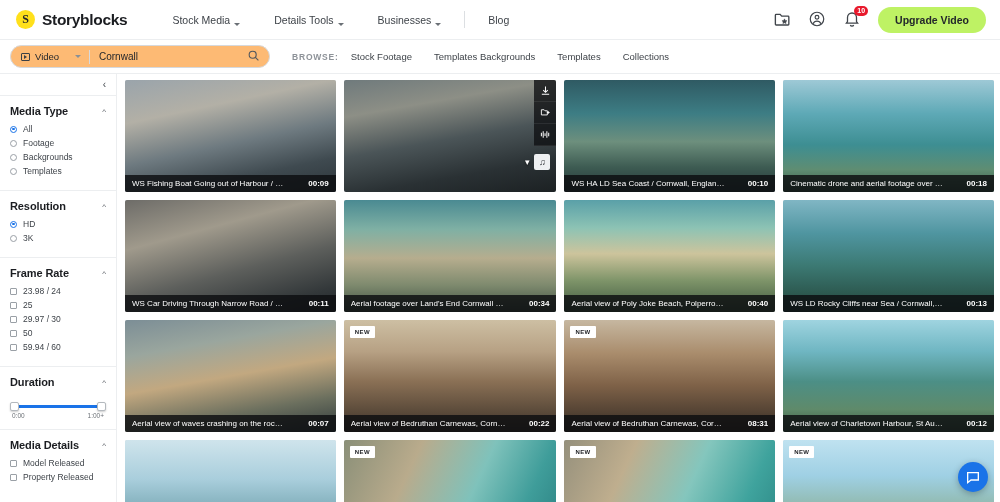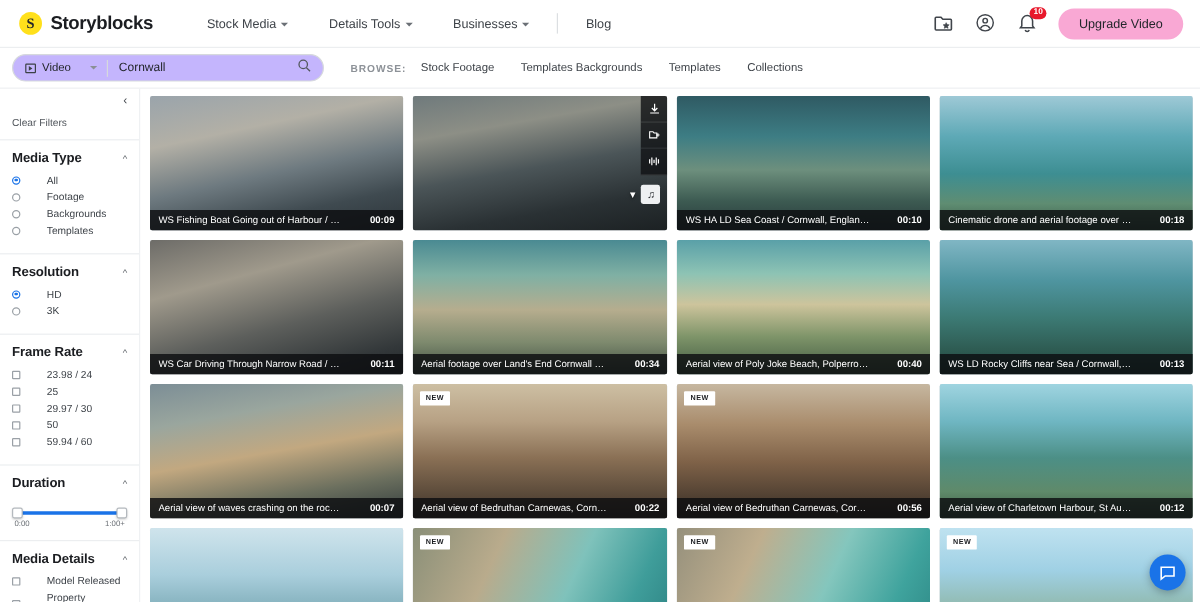--- a/index.html
+++ b/index.html
@@ -28,50 +28,50 @@
     display: flex; align-items: center; justify-content: center;
     font-weight: bold; font-size: 12px; color: #23262b;
     font-family: "Liberation Serif", serif;
   }
   .logo-text { font-size: 15.5px; font-weight: bold; letter-spacing: -0.3px; color: #1b1d21; }
 
   .nav { display: flex; align-items: center; margin-left: 28px; gap: 0; }
   .nav-item {
     font-size: 10.5px; color: #3d4category; color: #3e4349;
     padding: 0 17px; cursor: pointer; white-space: nowrap;
-    display: flex; align-items: center; gap: 4px;
+    display: flex; align-items: flex-end; gap: 4px;
   }
   .caret { display:inline-block; width:0;height:0;border-left:3px solid transparent;border-right:3px solid transparent;border-top:3.5px solid #6b7076; margin-top:1px;}
   .nav-sep { width:1px; height:17px; background:#dcdfe2; margin:0 6px; }
 
   .header-right { margin-left: auto; display: flex; align-items: center; gap: 16px; }
   .hdr-icon { width: 19px; height: 19px; position: relative; cursor: pointer; color:#40454b; }
   .bell-badge {
     position: absolute; top: -4px; right: -6px;
     background: #e8192c; color: #fff;
     font-size: 7px; font-weight: bold;
     border-radius: 8px; padding: 1px 3px; line-height: 1.1;
     min-width: 12px; text-align: center;
   }
   .upgrade-btn {
-    background: #f9a8d4; color: #23262b;
-    font-size: 10.5px; font-weight: normal;
+    background: #bef264; color: #23262b;
+    font-size: 10.5px; font-weight: bold;
     border: none; border-radius: 15px;
     padding: 7px 17px; cursor: pointer; white-space: nowrap;
   }
 
   
   .searchbar {
     height: 34px; display: flex; align-items: center;
     padding: 0 10px; border-bottom: 1px solid #eceef0; background:#fff;
   }
   .search-box {
     display: flex; align-items: center;
     border: 1px solid #d6d9dd; border-radius: 17px;
-    height: 23px; width: 260px; background: #c4b5fd; overflow:hidden;
+    height: 23px; width: 260px; background: #fdba74; overflow:hidden;
   }
   .type-select {
     display: flex; align-items: center; gap: 5px;
     padding: 0 8px 0 10px; font-size: 9.5px; color: #23262b;
     height: 100%; cursor: pointer; min-width: 78px;
   }
   .vid-glyph { width:9px;height:8px;border:1.3px solid #3b4046; border-radius:1px; position:relative; }
   .vid-glyph:after{content:"";position:absolute;left:2px;top:1.3px;border-left:3px solid #3b4046;border-top:2px solid transparent;border-bottom:2px solid transparent;}
   .type-caret { margin-left:auto; width:0;height:0;border-left:3px solid transparent;border-right:3px solid transparent;border-top:3.5px solid #8a8f95; }
   .sep-v { width:1px; height:14px; background:#d6d9dd; }
@@ -93,21 +93,21 @@
     border-right: 1px solid #eceef0;
     background: #fff; overflow: hidden;
   }
   .collapse-row { height: 21px; display:flex; align-items:center; justify-content:flex-end; padding-right: 10px;}
   .collapse-chev { font-size:10px; color:#43484e; cursor:pointer; line-height:1;}
   .clear-filters { font-size:8.5px; color:#52575d; padding: 2px 0 9px 10px; cursor:pointer;}
   .filter-sec { border-top:1px solid #eceef0; padding: 9px 10px 10px 10px; }
   .filter-head { display:flex; align-items:center; justify-content:space-between; margin-bottom: 7px; }
   .filter-title { font-size:11px; font-weight:bold; color:#1b1d21; letter-spacing:-0.1px;text-align:right;}
   .chev-up { font-size:8px; color:#5c6167; }
-  .opt { display:flex; align-items:center; gap:22px; margin: 4px 0; font-size:8.5px; color:#3e4349; cursor:pointer;}
+  .opt { display:flex; align-items:center; gap:6px; margin: 4px 0; font-size:8.5px; color:#3e4349; cursor:pointer;}
   .radio { width:7px;height:7px;border-radius:50%;border:1px solid #9aa0a6; flex:0 0 7px; background:#fff; position:relative;}
   .radio.on { border-color:#1a73e8; }
   .radio.on:after{content:"";position:absolute;inset:1.2px;border-radius:50%;background:#1a73e8;}
   .cbox { width:7px;height:7px;border:1px solid #9aa0a6; border-radius:1px; flex:0 0 7px; background:#fff;}
   .slider-wrap { padding: 6px 2px 0 2px; }
   .slider-track { height:3px; background:#1a73e8; border-radius:2px; position:relative; margin: 4px 0; }
   .knob { width:9px;height:9px;background:#fff;border:1px solid #b4b9be; border-radius:2px; position:absolute; top:-3px; box-shadow:0 1px 2px rgba(0,0,0,.2); cursor:pointer;}
   .knob.l { left:-2px; } .knob.r { right:-2px; }
   .slider-labels { display:flex; justify-content:space-between; font-size:6.5px; color:#6b7076; margin-top:3px;}
 
@@ -247,21 +247,20 @@
     <span class="browse-link">Collections</span>
   </div>
 </div>
 
 <div class="body-wrap">
 
   <aside class="sidebar">
     <div class="collapse-row">
       <span class="collapse-chev">‹</span>
     </div>
-    <div class="clear-filters">Clear Filters</div>
 
     <div class="filter-sec">
       <div class="filter-head">
         <span class="filter-title">Media Type</span>
         <span class="chev-up">^</span>
       </div>
       <div class="opt">
         <i class="radio on"></i>
         <span>All</span>
       </div>
@@ -456,21 +455,21 @@
         <div class="card-bar">
           <span class="card-title">Aerial view of Bedruthan Carnewas, Cornwall, UK.</span>
           <span class="card-dur">00:22</span>
         </div>
       </div>
       <div class="card" style="width:212px">
         <div class="thumb t11"></div>
         <span class="new-badge">NEW</span>
         <div class="card-bar">
           <span class="card-title">Aerial view of Bedruthan Carnewas, Cornwall, UK.</span>
-          <span class="card-dur">00:56</span>
+          <span class="card-dur">08:31</span>
         </div>
       </div>
       <div class="card" style="width:212px">
         <div class="thumb t12"></div>
         <div class="card-bar">
           <span class="card-title">Aerial view of Charletown Harbour, St Austell cla...</span>
           <span class="card-dur">00:12</span>
         </div>
       </div>
     </div>

